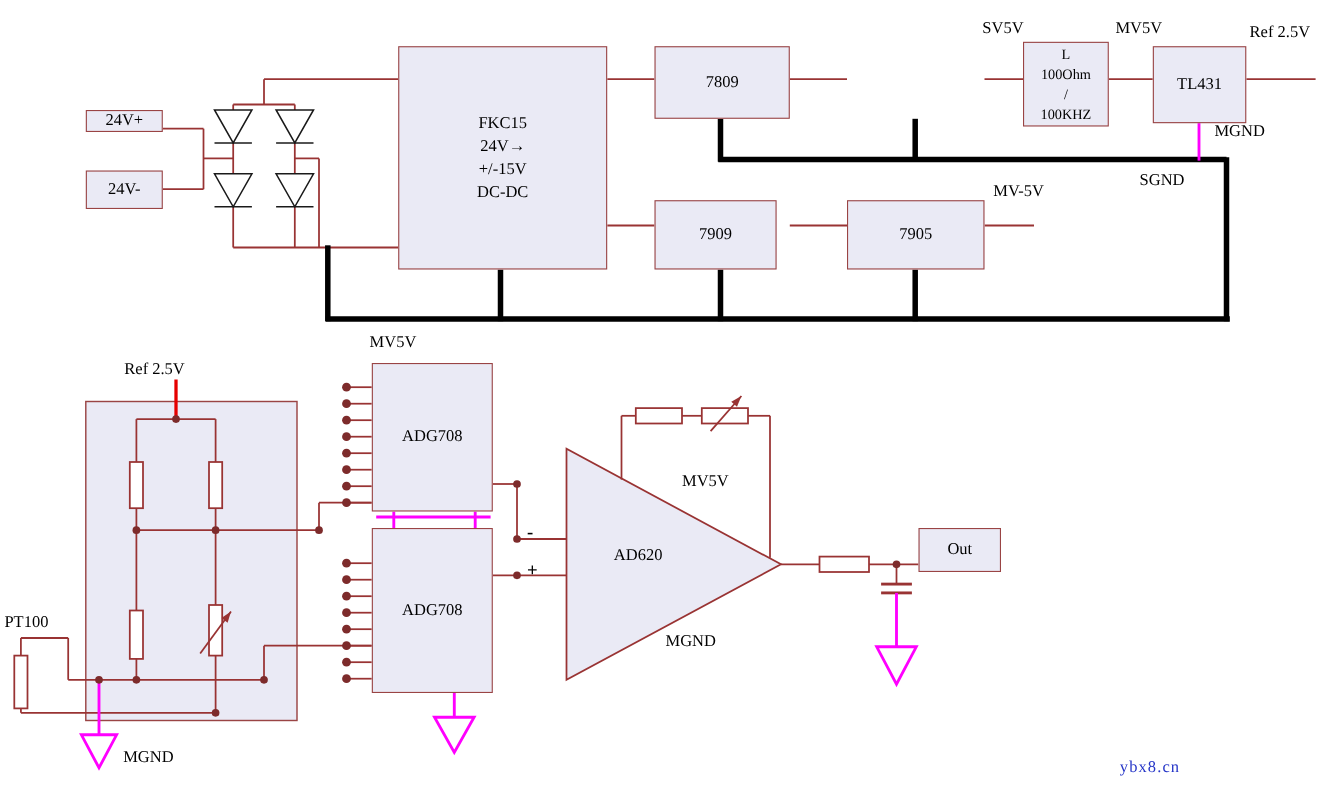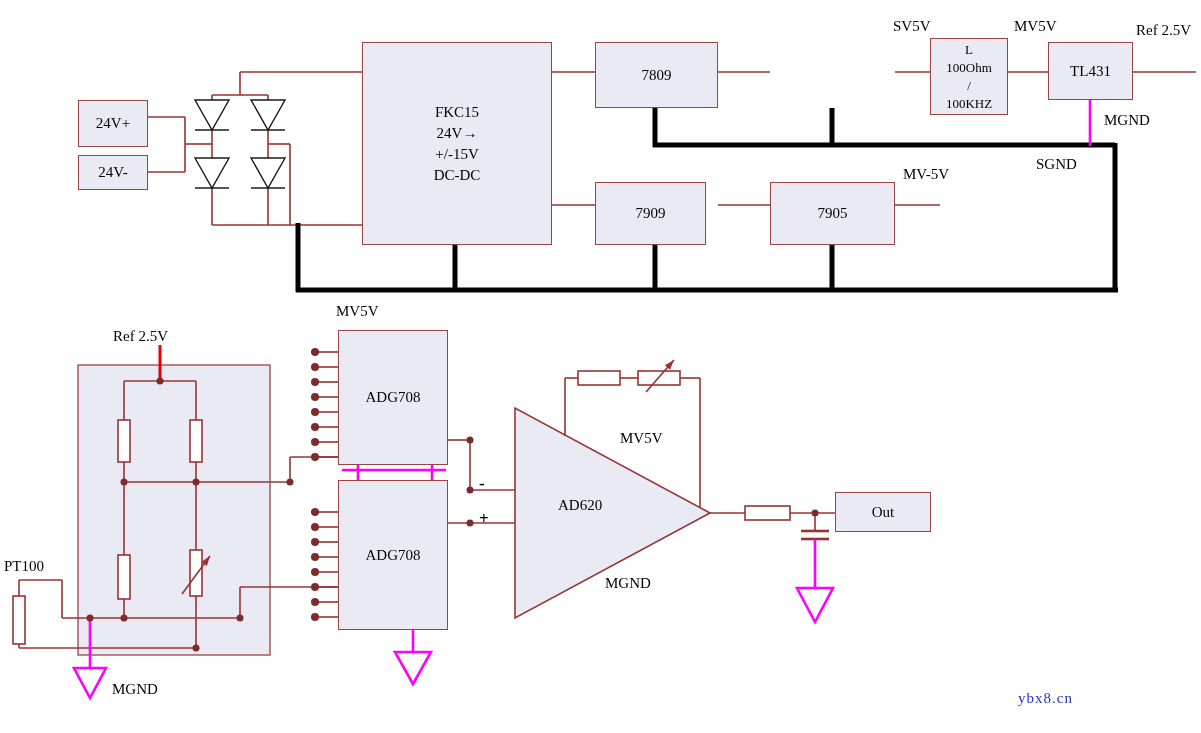--- a/index.html
+++ b/index.html
@@ -226,57 +226,57 @@
       <circle class="dot" cx="90" cy="618" r="3.5"></circle>
       <circle class="dot" cx="196" cy="648" r="3.5"></circle>
       <circle class="dot" cx="240" cy="618" r="3.5"></circle>
       <circle class="dot" cx="470" cy="440" r="3.5"></circle>
       <circle class="dot" cx="470" cy="490" r="3.5"></circle>
       <circle class="dot" cx="470" cy="523" r="3.5"></circle>
       <circle class="dot" cx="815" cy="513" r="3.5"></circle>
     </g>
   </svg>
 
-  <div class="box" style="left:78px;top:100px;width:70px;height:47px">
+  <div class="box" style="left:78px;top:100px;width:70px;height:20px">
     <div class="ln">24V+</div>
   </div>
   <div class="box" style="left:78px;top:155px;width:70px;height:35px">
     <div class="ln">24V-</div>
   </div>
   <div class="box" style="left:362px;top:42px;width:190px;height:203px">
     <div class="ln">FKC15</div>
     <div class="ln">24V→</div>
     <div class="ln">+/-15V</div>
     <div class="ln">DC-DC</div>
   </div>
   <div class="box" style="left:595px;top:42px;width:123px;height:66px">
     <div class="ln">7809</div>
   </div>
   <div class="box" style="left:930px;top:38px;width:78px;height:77px">
     <div class="ln small">L</div>
     <div class="ln small">100Ohm</div>
     <div class="ln small">/</div>
     <div class="ln small">100KHZ</div>
   </div>
-  <div class="box" style="left:1048px;top:42px;width:85px;height:58px">
+  <div class="box" style="left:1048px;top:42px;width:85px;height:70px">
     <div class="ln">TL431</div>
   </div>
   <div class="box" style="left:595px;top:182px;width:111px;height:63px">
     <div class="ln">7909</div>
   </div>
   <div class="box" style="left:770px;top:182px;width:125px;height:63px">
     <div class="ln">7905</div>
   </div>
   <div class="box" style="left:338px;top:330px;width:110px;height:135px">
     <div class="ln">ADG708</div>
   </div>
   <div class="box" style="left:338px;top:480px;width:110px;height:150px">
     <div class="ln">ADG708</div>
   </div>
-  <div class="box" style="left:835px;top:492px;width:96px;height:40px">
+  <div class="box" style="left:835px;top:480px;width:75px;height:40px">
     <div class="ln">Out</div>
   </div>
 
   <div class="lbl" style="left:893px;top:18px">SV5V</div>
   <div class="lbl" style="left:1014px;top:18px">MV5V</div>
   <div class="lbl" style="left:1136px;top:22px">Ref 2.5V</div>
   <div class="lbl" style="left:1104px;top:112px">MGND</div>
   <div class="lbl" style="left:1036px;top:156px">SGND</div>
   <div class="lbl" style="left:903px;top:166px">MV-5V</div>
 

